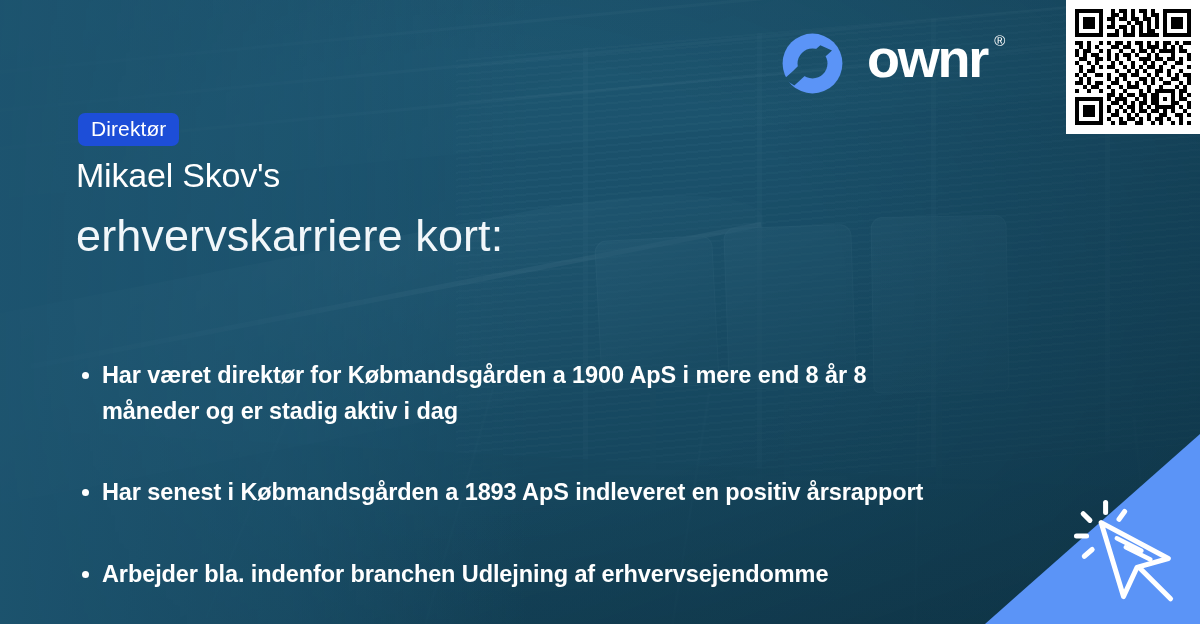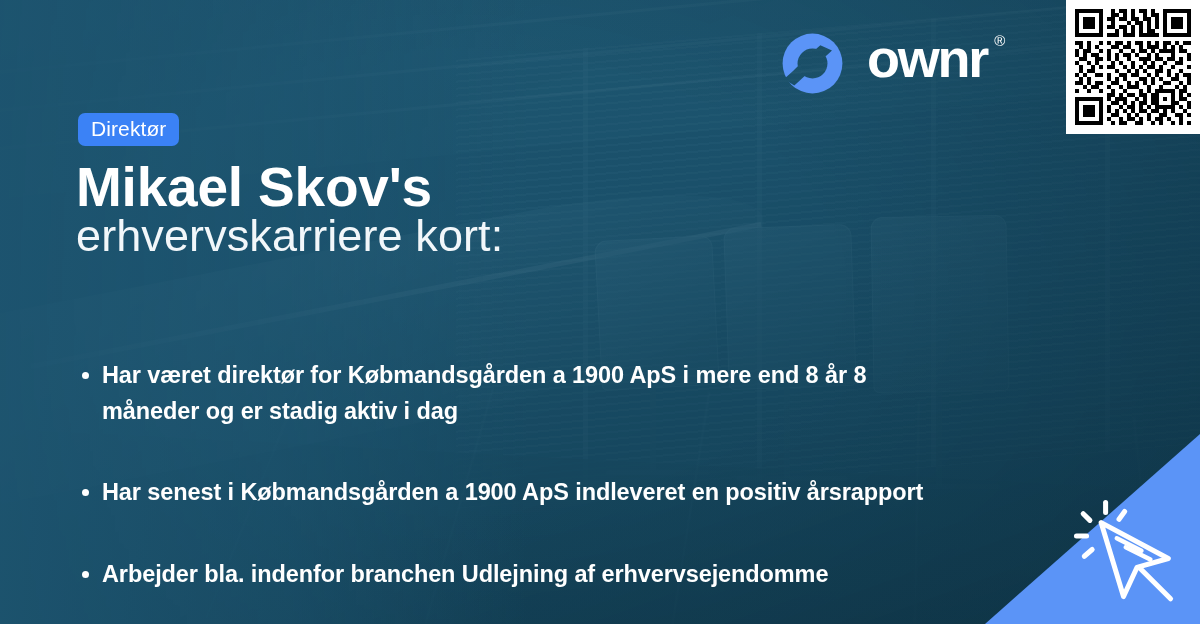--- a/index.html
+++ b/index.html
@@ -161,35 +161,35 @@
     inset: 0;
   }
 
   .badge {
     position: absolute;
     left: 78px;
     top: 113px;
     display: inline-block;
     padding: 5px 13px 7px;
     border-radius: 7px;
-    background: #3b82f6;
+    background: #1d4ed8;
     color: #ffffff;
     font-size: 21px;
     line-height: 1;
     letter-spacing: .1px;
     white-space: nowrap;
   }
 
   .headline {
     position: absolute;
     left: 76px;
     top: 157px;
     color: #ffffff;
-    font-size: 55px;
-    font-weight: bold;
+    font-size: 34px;
+    font-weight: normal;
     line-height: 1.1;
     letter-spacing: -.2px;
     white-space: nowrap;
   }
 
   .subheadline {
     position: absolute;
     left: 76px;
     top: 210px;
     color: #f2f7fa;
@@ -342,21 +342,21 @@
 
     <div class="subheadline">erhvervskarriere kort:</div>
 
     <ul class="bullets">
       <li class="bullet-item">
         <span class="bullet-dot"></span>
         <span>Har været direktør for Købmandsgården a 1900 ApS i mere end 8 år 8 måneder og er stadig aktiv i dag</span>
       </li>
       <li class="bullet-item">
         <span class="bullet-dot"></span>
-        <span>Har senest i Købmandsgården a 1900 ApS indleveret en positiv årsrapport</span>
+        <span>Har senest i Købmandsgården a 1893 ApS indleveret en positiv årsrapport</span>
       </li>
       <li class="bullet-item">
         <span class="bullet-dot"></span>
         <span>Arbejder bla. indenfor branchen Udlejning af erhvervsejendomme</span>
       </li>
     </ul>
 
     <div class="logo">
       <svg class="logo-mark" viewBox="0 0 100 100">
         <defs>

